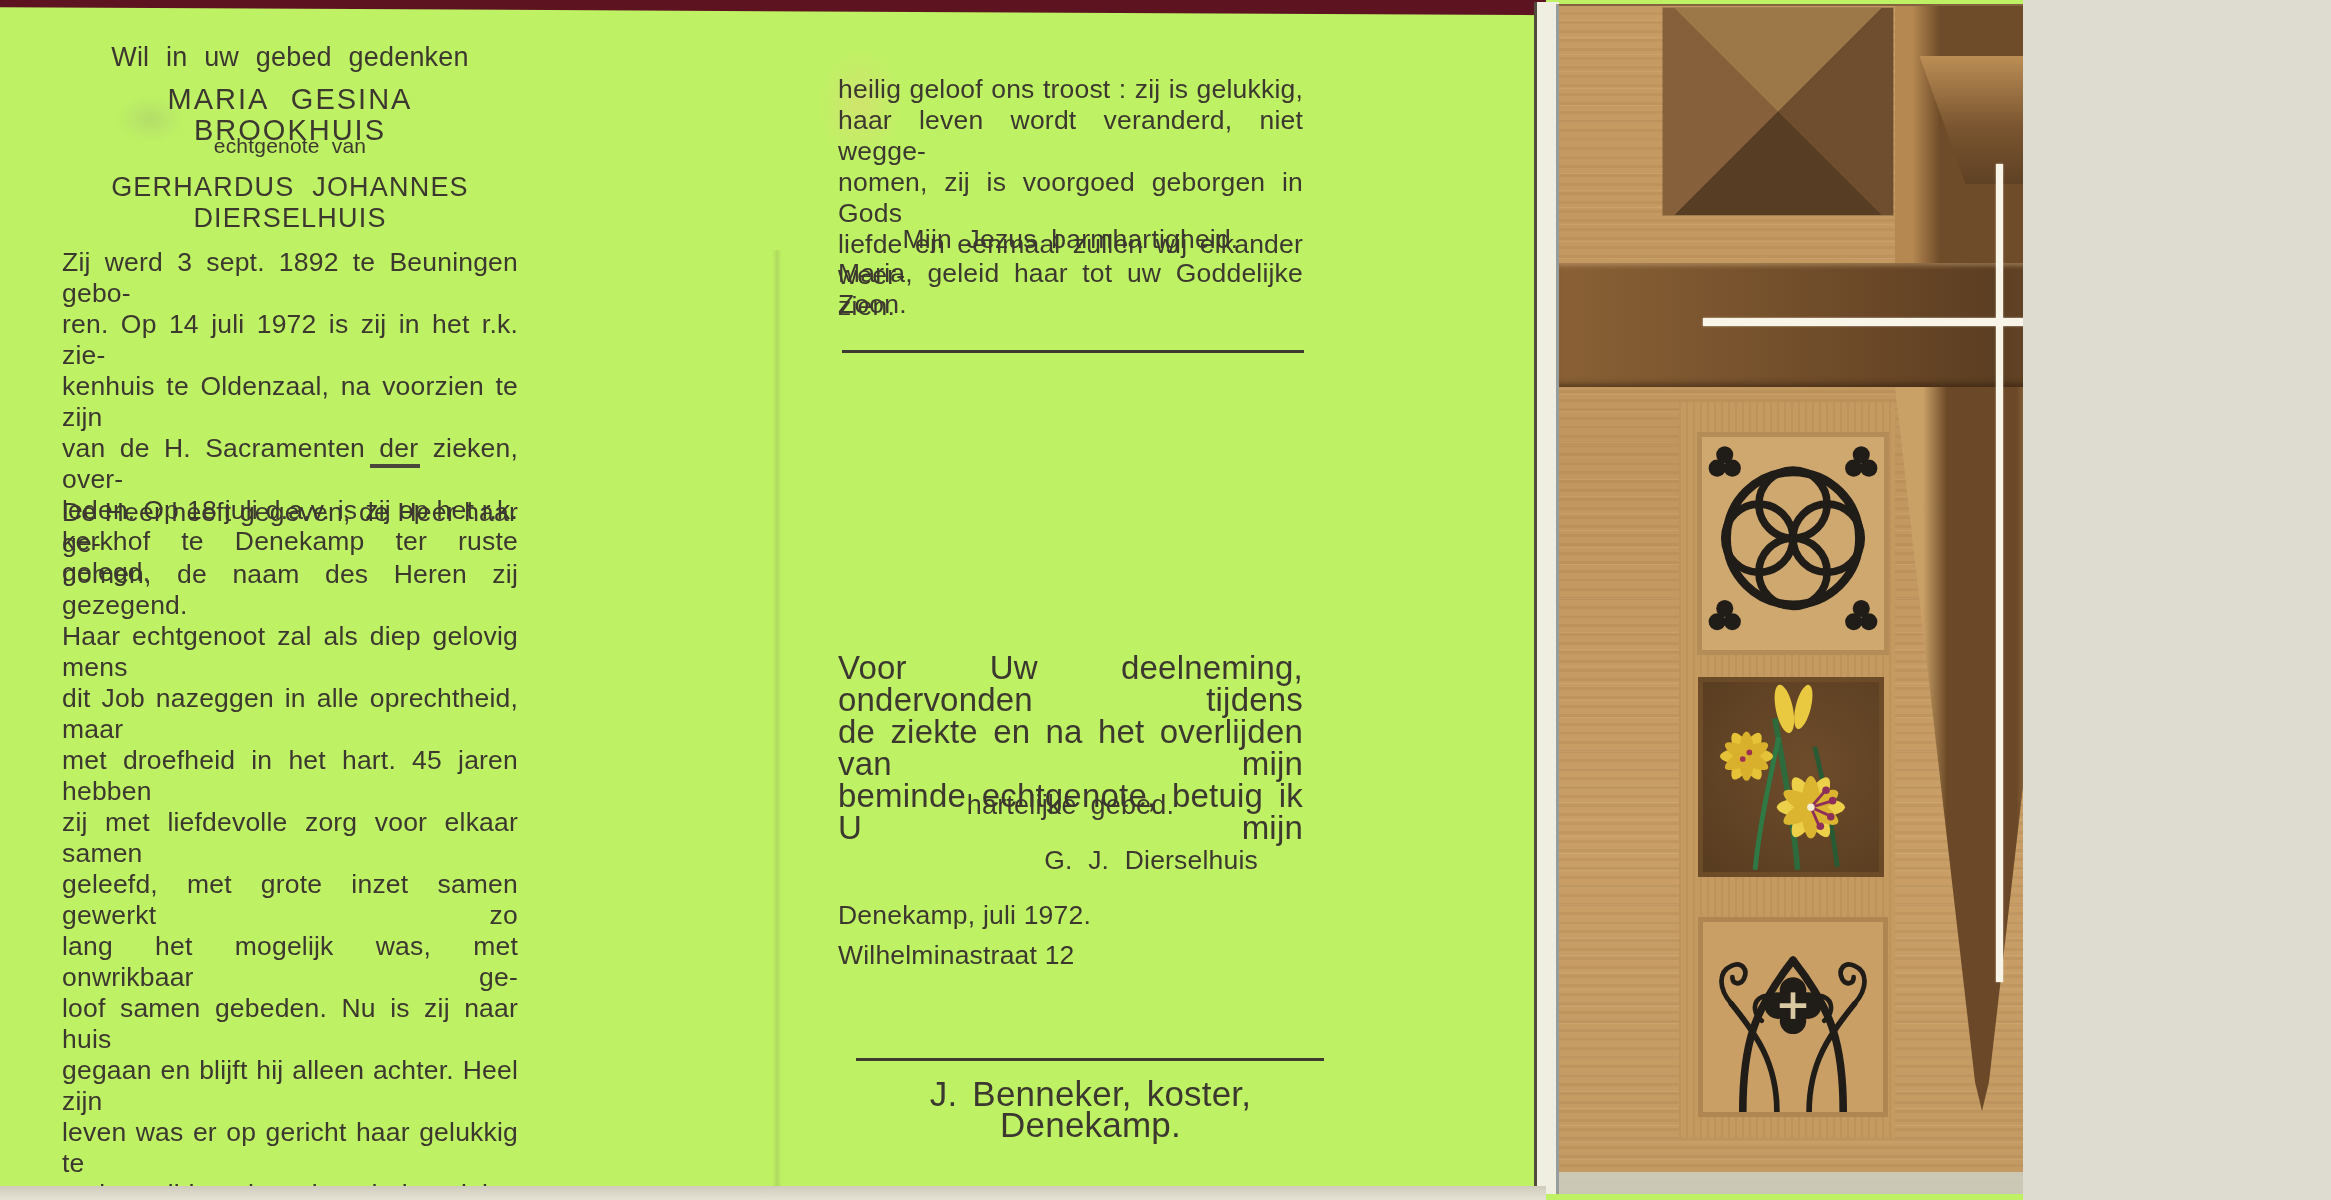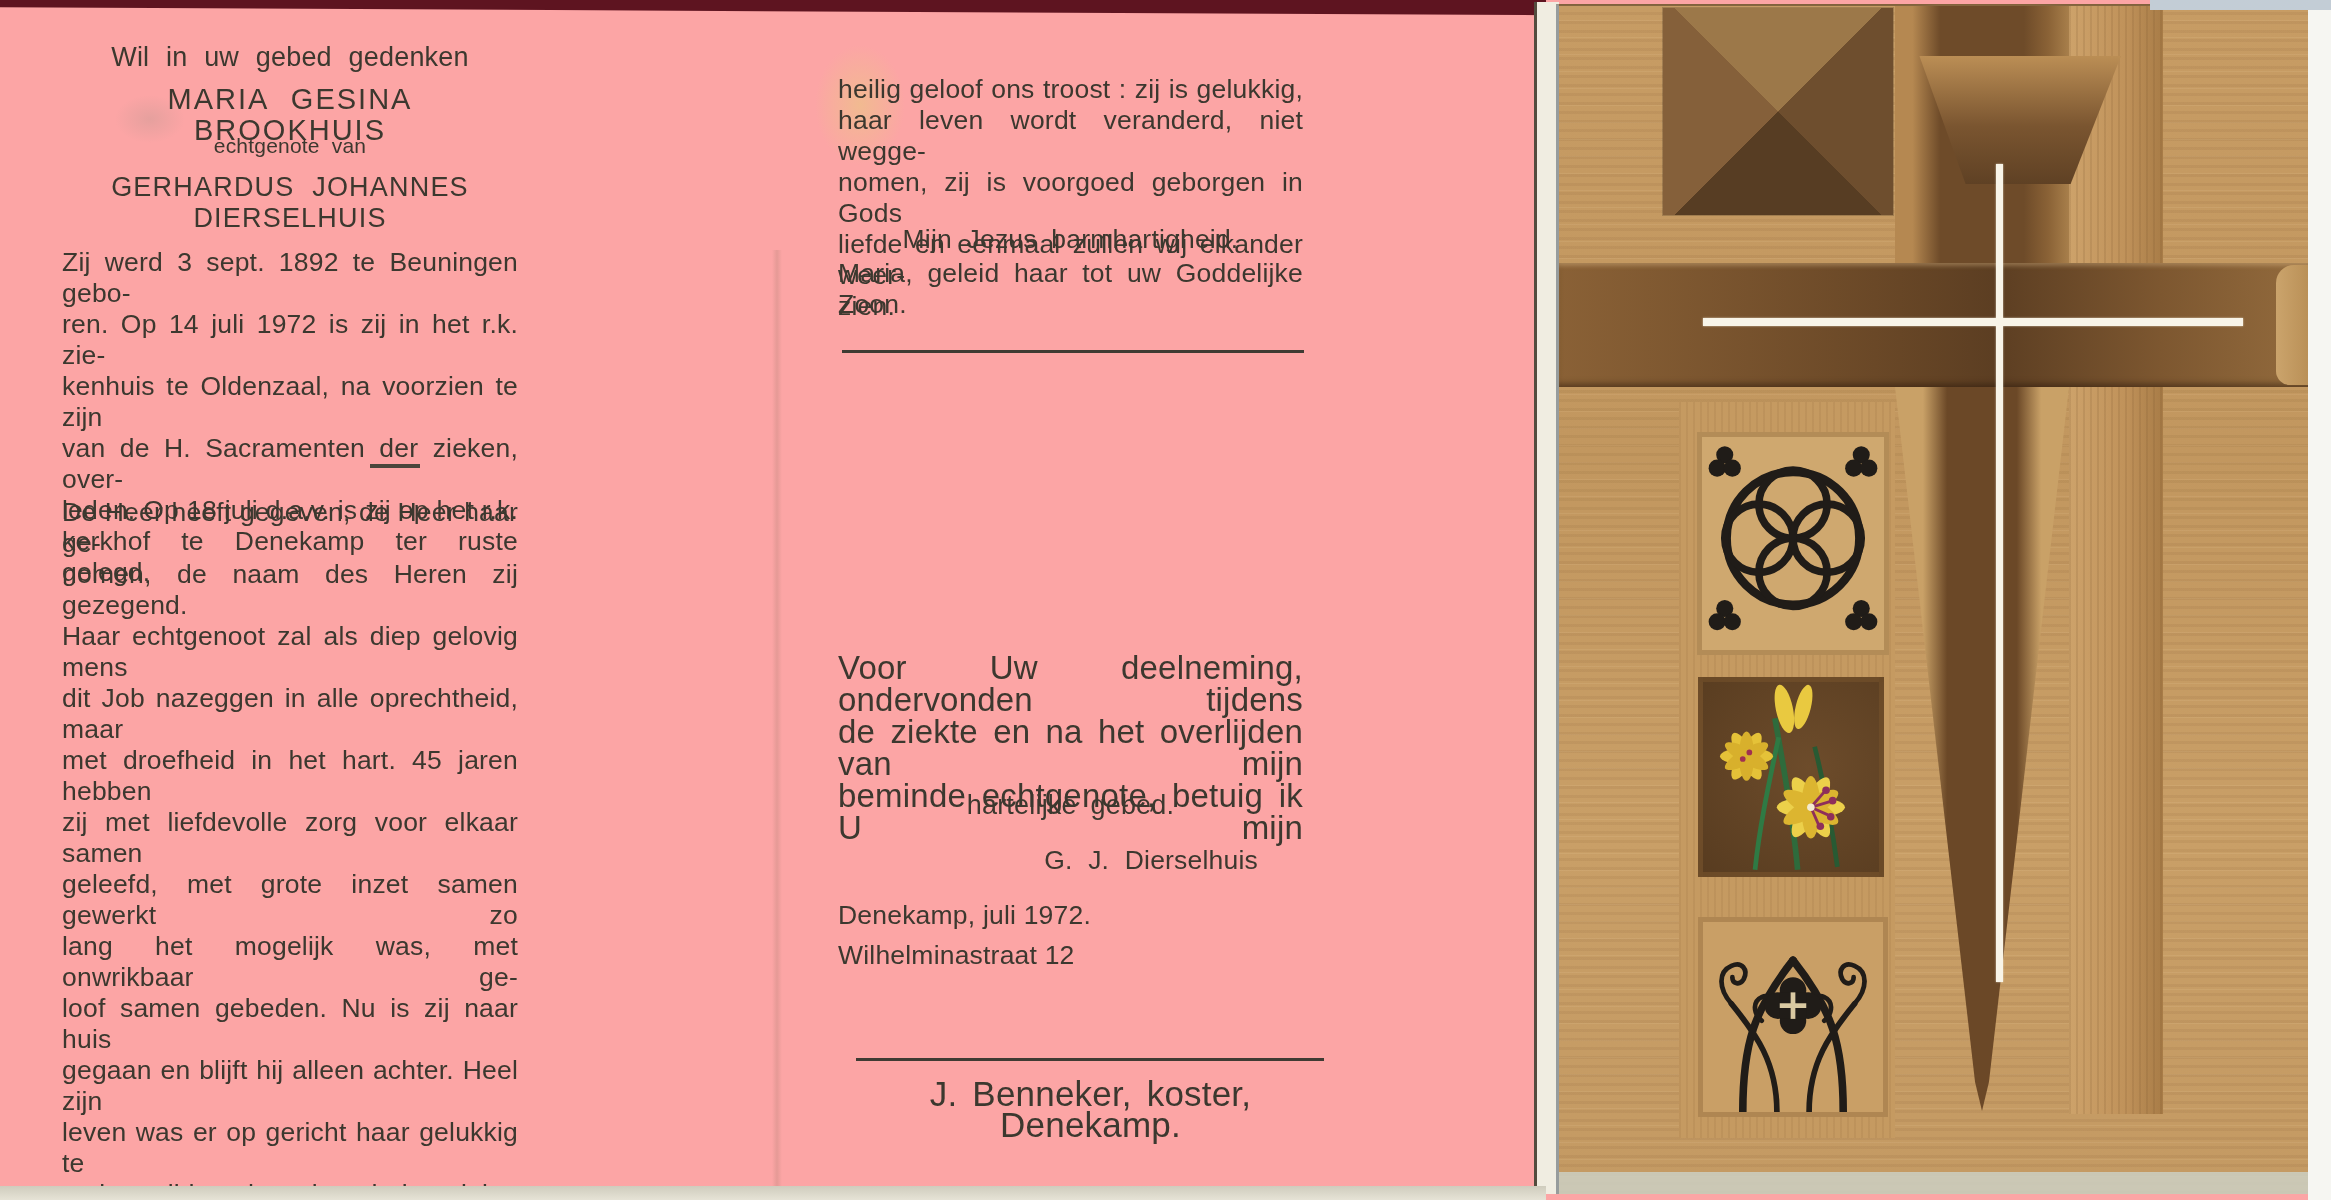--- a/index.html
+++ b/index.html
@@ -1,17 +1,17 @@
 <!DOCTYPE html>
 <html><head>
 <meta charset="utf-8">
 <style>
   html,body{margin:0;padding:0;background:#dedbd0;}
-  #canvas{position:relative;width:2331px;height:1200px;overflow:hidden;
-          background:#fca5a5;font-family:"Liberation Sans",sans-serif;color:#3c382f;}
+  #canvas{position:relative;width:2023px;height:1200px;overflow:hidden;
+          background:#bef264;font-family:"Liberation Sans",sans-serif;color:#3c382f;}
 
   
   .top-edge{position:absolute;left:0;top:0;width:1546px;height:16px;background:#5e1420;
             clip-path:polygon(0 0,100% 0,100% 95%,0 45%);}
   .bottom-strip{position:absolute;left:0;top:1186px;width:1546px;height:14px;
             background:linear-gradient(180deg,#cfccbd,#e6e3d6);}
   .spine{position:absolute;left:1534px;top:2px;width:22px;height:1192px;
          background:#f0ede1;border-left:3px solid #534c3e;}
   .fold{position:absolute;left:772px;top:250px;width:10px;height:938px;
         background:linear-gradient(90deg,rgba(110,95,70,0) 0,rgba(110,95,70,.16) 50%,rgba(110,95,70,0) 100%);}

